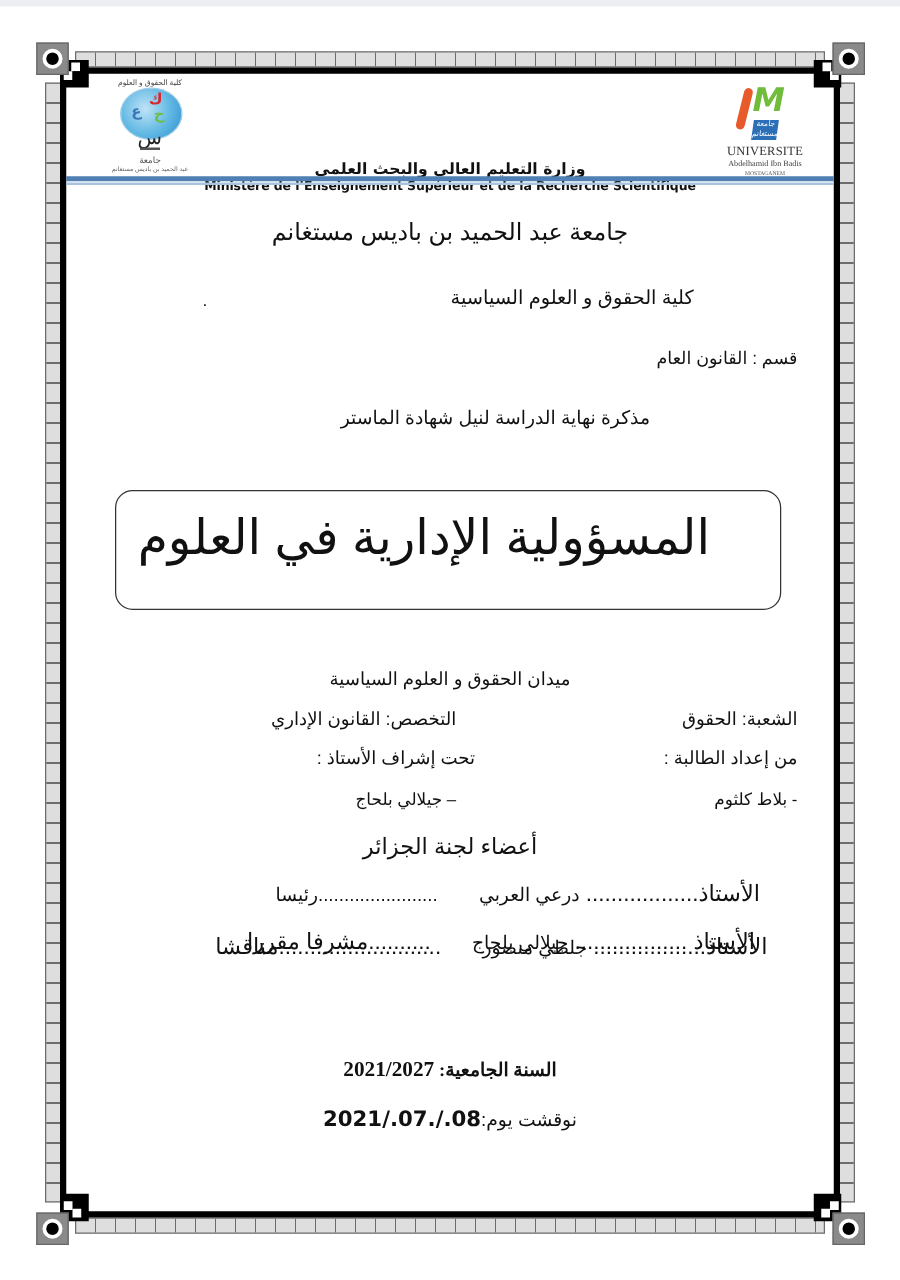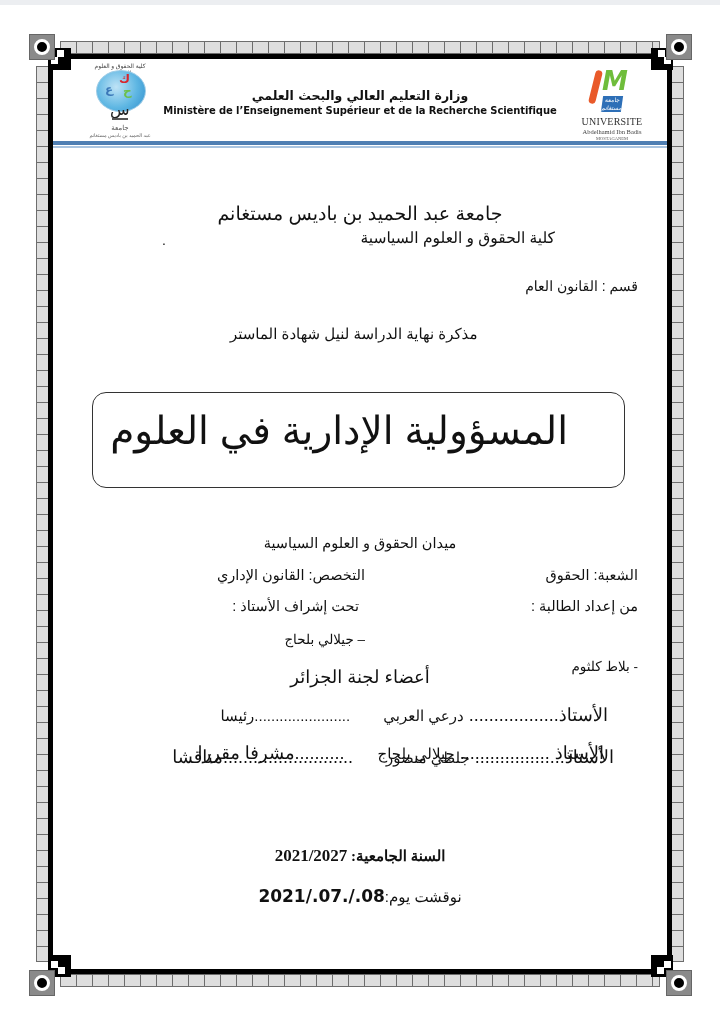--- a/index.html
+++ b/index.html
@@ -58,59 +58,59 @@
     .globe .g1 { left: 22px; top: 2px; color: #d8262e; font-size: 12px; }
     .globe .g2 { left: 8px; top: 12px; color: #3b78b8; font-size: 12px; }
     .globe .g3 { left: 26px; top: 14px; color: #6cbf4b; font-size: 12px; }
     .logo-left .seen { position: absolute; left: 28px; top: 38px; font-family: "DejaVu Sans", sans-serif; font-size: 16px; color: #222; }
     .logo-left .arc { position: absolute; left: 6px; top: 0px; width: 64px; font-size: 6px; color: #444; text-align: center; }
     .logo-left .scale { position: absolute; left: 30px; top: 56px; width: 16px; height: 6px; border-top: 2px solid #555; }
     .logo-left .cap1 { position: absolute; left: 0; top: 62px; width: 76px; text-align: center; font-size: 7px; color: #555; }
     .logo-left .cap2 { position: absolute; left: 0; top: 70px; width: 76px; text-align: center; font-size: 5px; color: #666; }
 
     .ministry { position: absolute; left: 160px; top: 88px; width: 400px; text-align: center; }
-    .ministry .ar { font-family: "DejaVu Sans", sans-serif; font-weight: bold; font-size: 12.5px; direction: rtl; line-height: 16px; }
+    .ministry .ar { font-family: "DejaVu Sans", sans-serif; font-weight: bold; font-size: 12.5px; direction: rtl; line-height: 16px; margin-top: 39px; }
     .ministry .fr { font-family: "DejaVu Sans", sans-serif; font-weight: bold; font-size: 10px; line-height: 14px; letter-spacing: -0.1px; }
 
     .logo-right { position: absolute; left: 578px; top: 66px; width: 68px; height: 80px; }
     .lr-l { position: absolute; left: 14px; top: 4px; width: 7px; height: 34px; background: #e95a2a; border-radius: 4px; transform: rotate(14deg); }
     .lr-m { position: absolute; left: 24px; top: 2px; font-family: "DejaVu Sans", sans-serif; font-weight: bold; font-style: italic; font-size: 26px; color: #6fbd3b; line-height: 26px; }
     .lr-box { position: absolute; left: 24px; top: 30px; width: 20px; height: 16px; background: #2d6fb7; color: #fff; font-size: 6px; text-align: center; line-height: 8px; transform: skewX(-8deg); }
     .lr-univ { position: absolute; left: 0; top: 50px; width: 68px; text-align: center; font-family: "Liberation Serif", serif; font-size: 10px; color: #333; letter-spacing: 0.2px; }
     .lr-abd { position: absolute; left: 0; top: 62px; width: 68px; text-align: center; font-family: "Liberation Serif", serif; font-size: 6.5px; color: #444; }
     .lr-mos { position: absolute; left: 0; top: 70px; width: 68px; text-align: center; font-family: "Liberation Serif", serif; font-size: 4.5px; color: #555; }
 
     .sep { position: absolute; left: 53px; width: 614px; }
     .sep.a { top: 141px; height: 4px; background: #4f7fb3; }
     .sep.b { top: 146px; height: 2px; background: #a9c4e0; }
 
     
     .ar-text { position: absolute; direction: rtl; font-family: "Liberation Sans", sans-serif; white-space: nowrap; }
-    .university { left: 210px; width: 300px; top: 174px; font-size: 19px; text-align: center; margin-top: 28px; }
+    .university { left: 210px; width: 300px; top: 174px; font-size: 19px; text-align: center; }
     .faculty { right: 165px; top: 229px; font-size: 15.5px; }
     .faculty-dot { position: absolute; left: 162px; top: 232px; font-size: 14px; }
     .department { right: 82px; top: 278px; font-size: 14px; }
-    .thesis-type { left: 230px; width: 290px; top: 325px; font-size: 15px; text-align: left; }
+    .thesis-type { left: 230px; width: 290px; top: 325px; font-size: 15px; text-align: right; }
 
     .title-box {
       position: absolute; left: 92px; top: 392px; width: 533px; height: 96px;
       border: 1.2px solid #333; border-radius: 14px; box-sizing: border-box;
     }
     .title-box .t {
       position: absolute; right: 56px; top: 16px; direction: rtl;
       font-family: "Liberation Sans", sans-serif; font-size: 39px; white-space: nowrap; line-height: 44px;
     }
 
     .field { left: 180px; width: 360px; top: 535px; font-size: 14.5px; text-align: center; }
     .row-label { font-size: 14.5px; }
     .branch { right: 82px; top: 567px; }
     .spec { right: 355px; top: 567px; }
     .prepared { right: 82px; top: 598px; }
-    .supervised { right: 361px; top: 598px; }
-    .student { right: 82px; top: 658px; font-size: 13.5px; }
+    .supervised { right: 340px; top: 598px; }
+    .student { right: 82px; top: 631px; font-size: 13.5px; }
     .supervisor { right: 355px; top: 631px; font-size: 13.5px; }
 
     .jury-title { left: 180px; width: 360px; top: 666px; font-size: 18px; text-align: center; }
     .jury-row { font-size: 18px; }
     .jury-1 { right: 112px; top: 704px; }
     .jury-2 { right: 116px; top: 742px; }
     .jury-3 { right: 106px; top: 746px; margin-left: 20px; }
     .jury-row .name { font-size: 15px; padding-left: 33px; }
 
     .year { left: 240px; width: 240px; top: 846px; text-align: center; font-family: "Liberation Serif", serif; font-size: 15px; font-weight: bold; }

